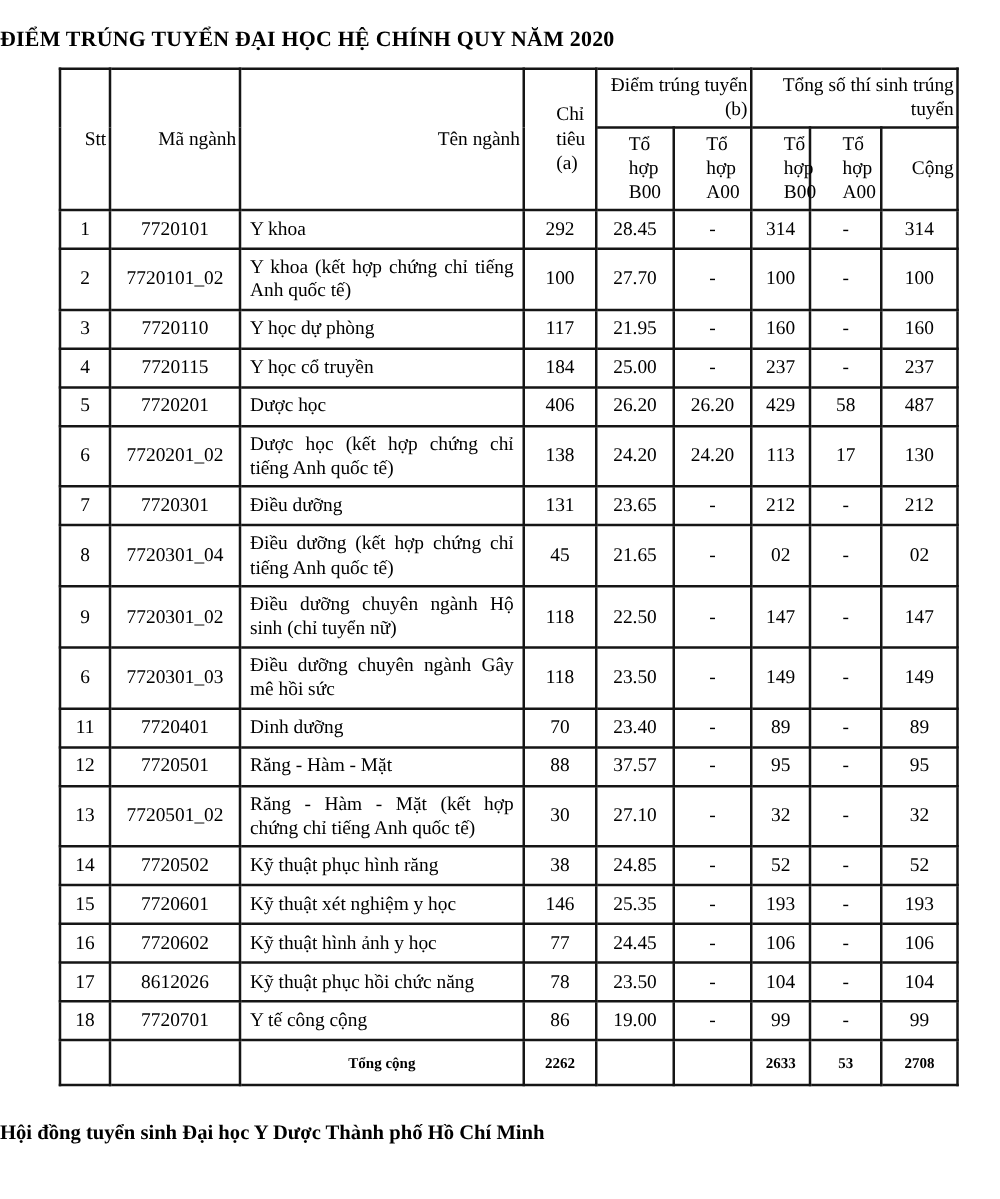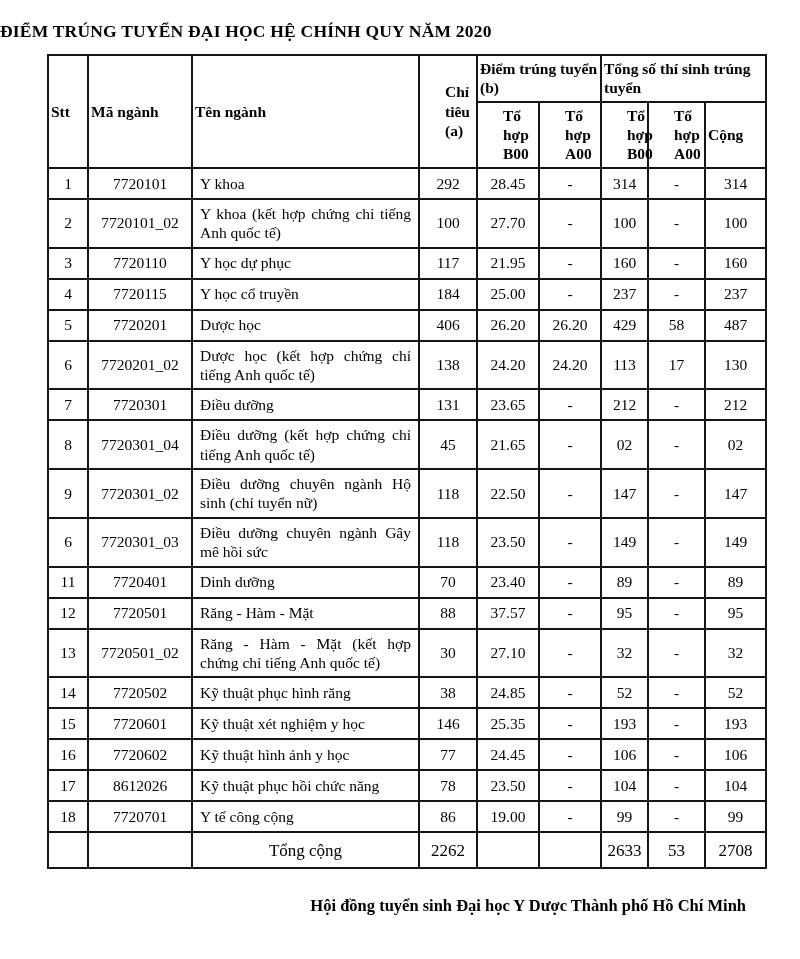--- a/index.html
+++ b/index.html
@@ -24,50 +24,50 @@
     border-collapse: collapse;
     table-layout: fixed;
     margin-left: 47px;
     width: 718px;
   }
   th, td {
     border: 2px solid #151515;
     vertical-align: middle;
   }
   th {
-    font-weight: bold;
+    font-weight: normal;
     font-size: 15.5px;
     line-height: 1.25;
-    text-align: left;
+    text-align: right;
     padding: 3px 2px;
   }
   th.stack { padding: 3px 25px; border-radius: 29px; }
   td {
     font-size: 15.5px;
     line-height: 1.25;
     text-align: center;
     padding: 3px 2px;
     height: 31px;
   }
   td.name-cell {
     text-align: justify;
     text-justify: inter-word;
     padding: 4px 7px;
   }
   tr.total-row td {
-    font-weight: normal;
+    font-weight: bold;
     height: 36px;
-    font-size: 17px;
+    font-size: 12px;
   }
   tr.total-row td.total-label-cell {
     text-align: center;
   }
   .signature {
     margin-top: 27px;
-    text-align: right;
+    text-align: left;
     padding-right: 54px;
     font-weight: bold;
     font-size: 16.5px;
   }
 </style>
 </head>
 <body>
 
 <div class="page">
 
@@ -121,21 +121,21 @@
           <td>100</td>
           <td>27.70</td>
           <td>-</td>
           <td>100</td>
           <td>-</td>
           <td>100</td>
         </tr>
         <tr>
           <td>3</td>
           <td>7720110</td>
-          <td class="name-cell">Y học dự phục</td>
+          <td class="name-cell">Y học dự phòng</td>
           <td>117</td>
           <td>21.95</td>
           <td>-</td>
           <td>160</td>
           <td>-</td>
           <td>160</td>
         </tr>
         <tr>
           <td>4</td>
           <td>7720115</td>

